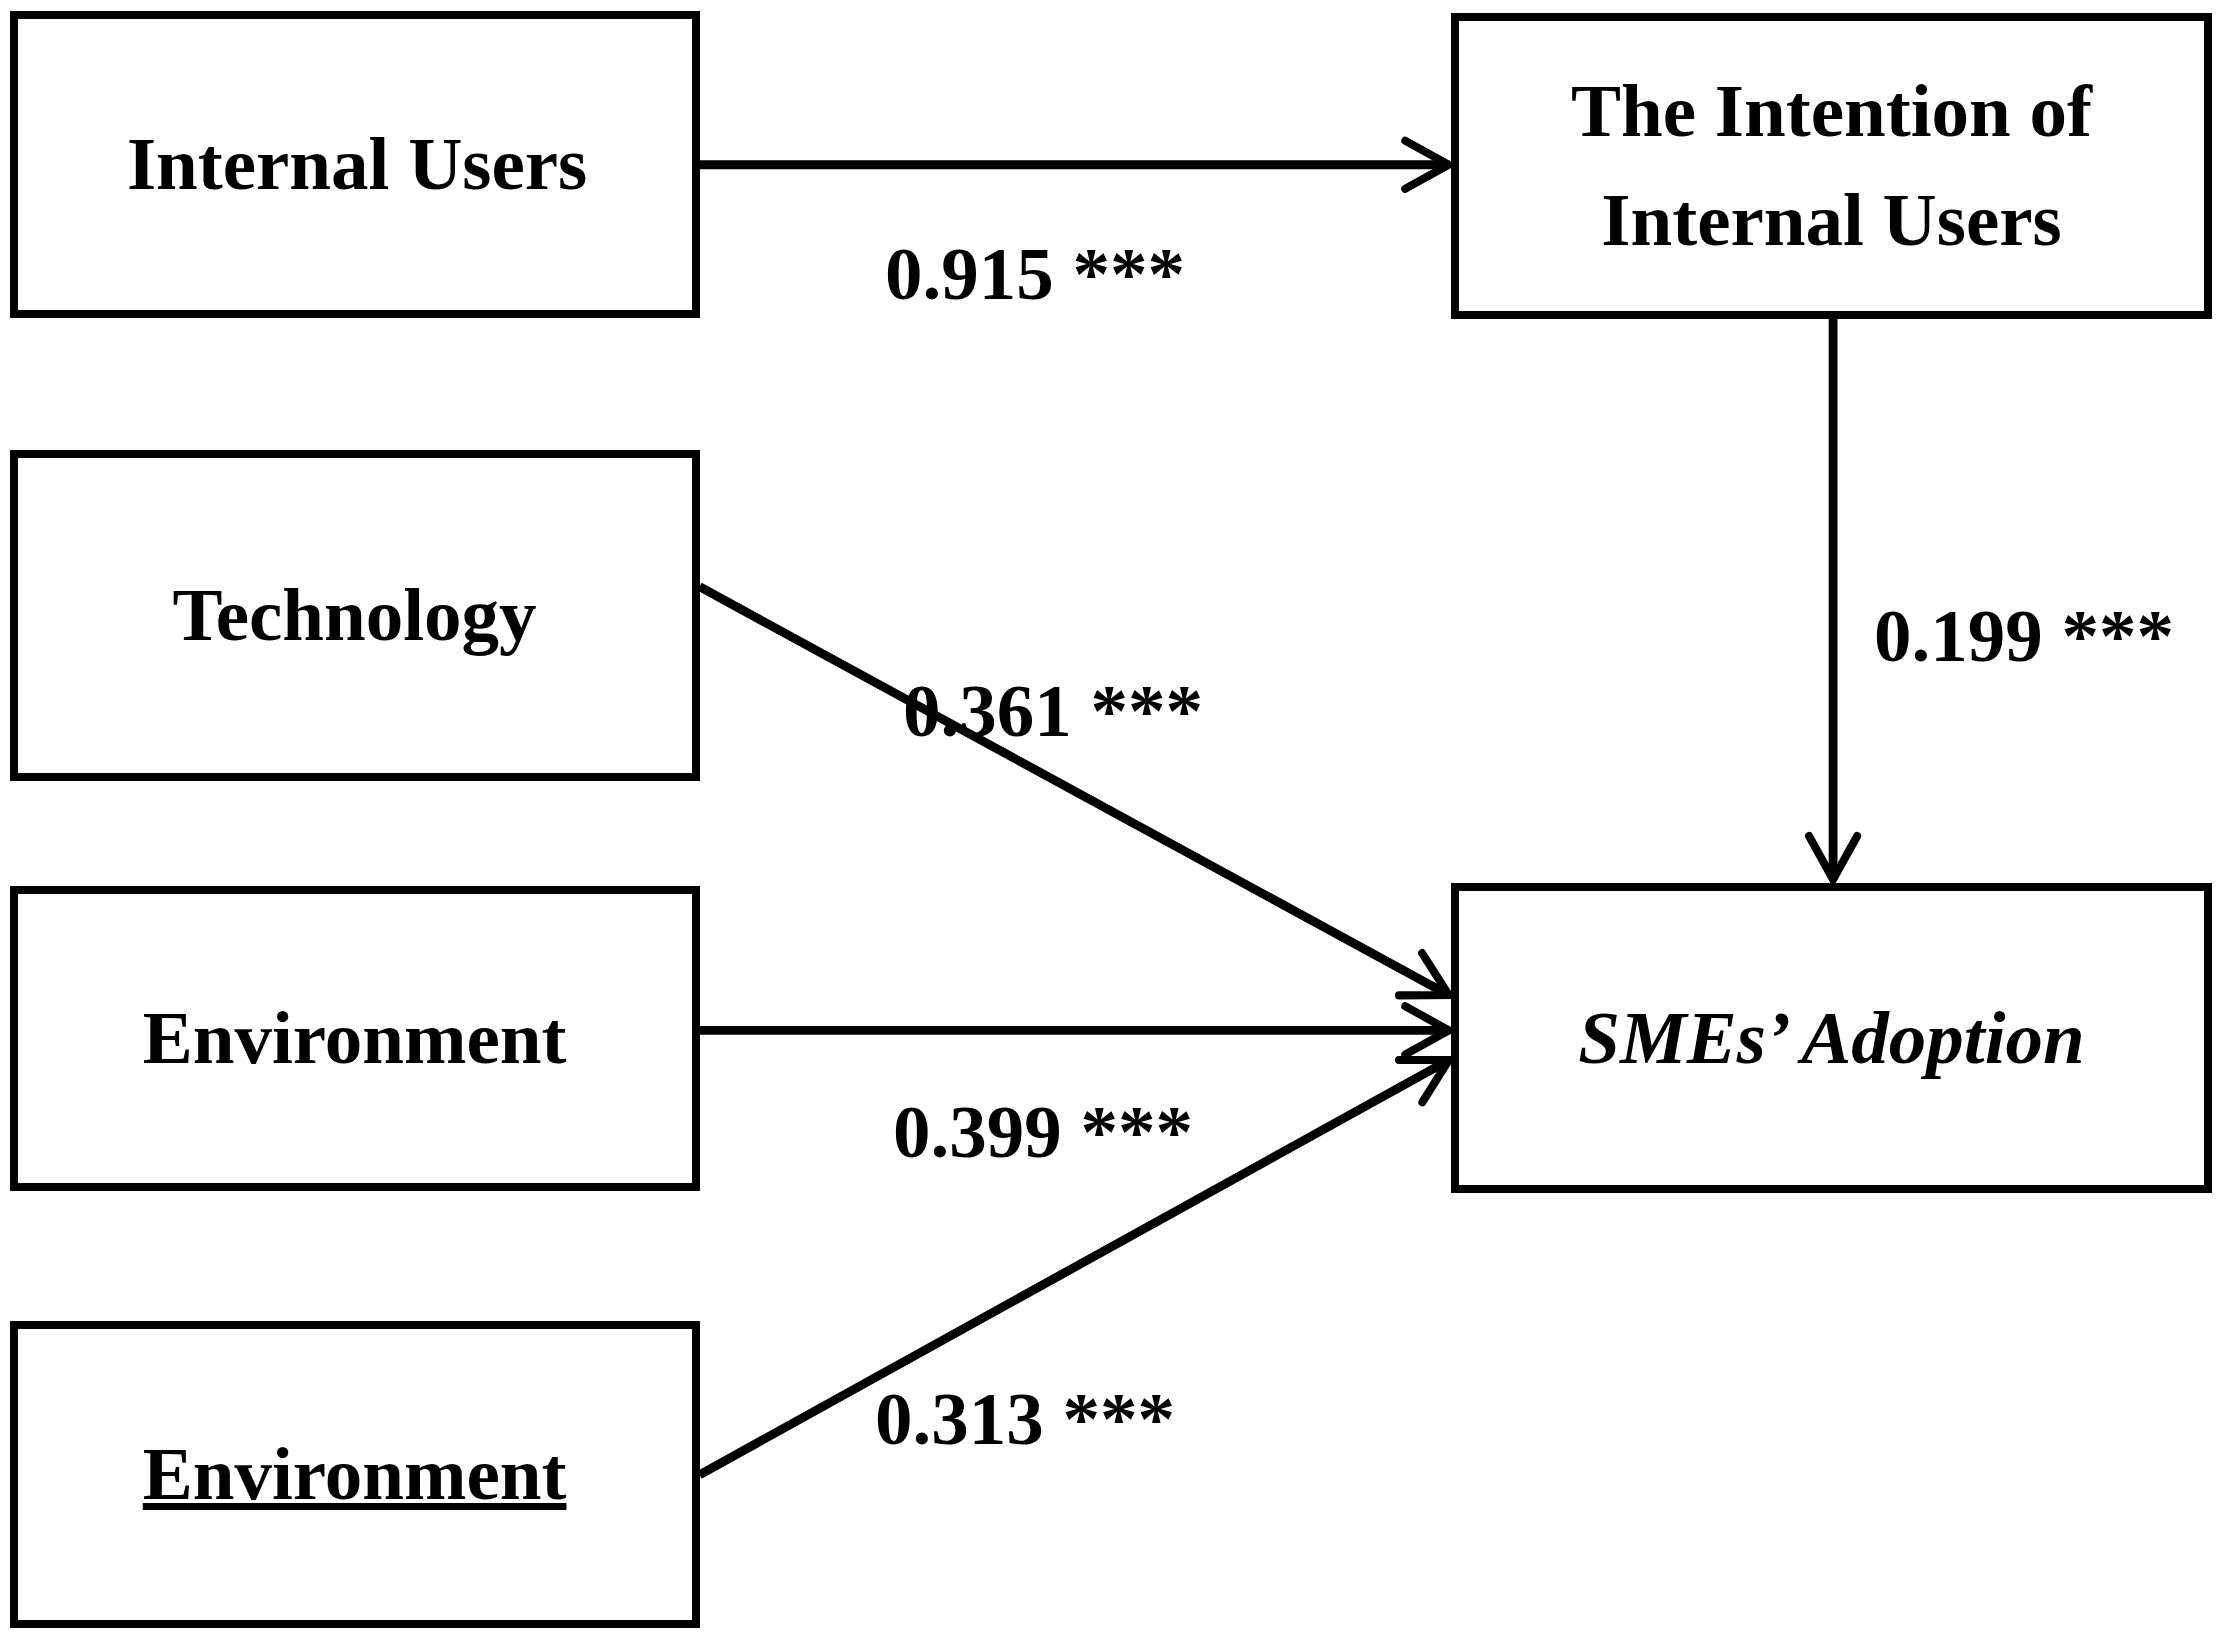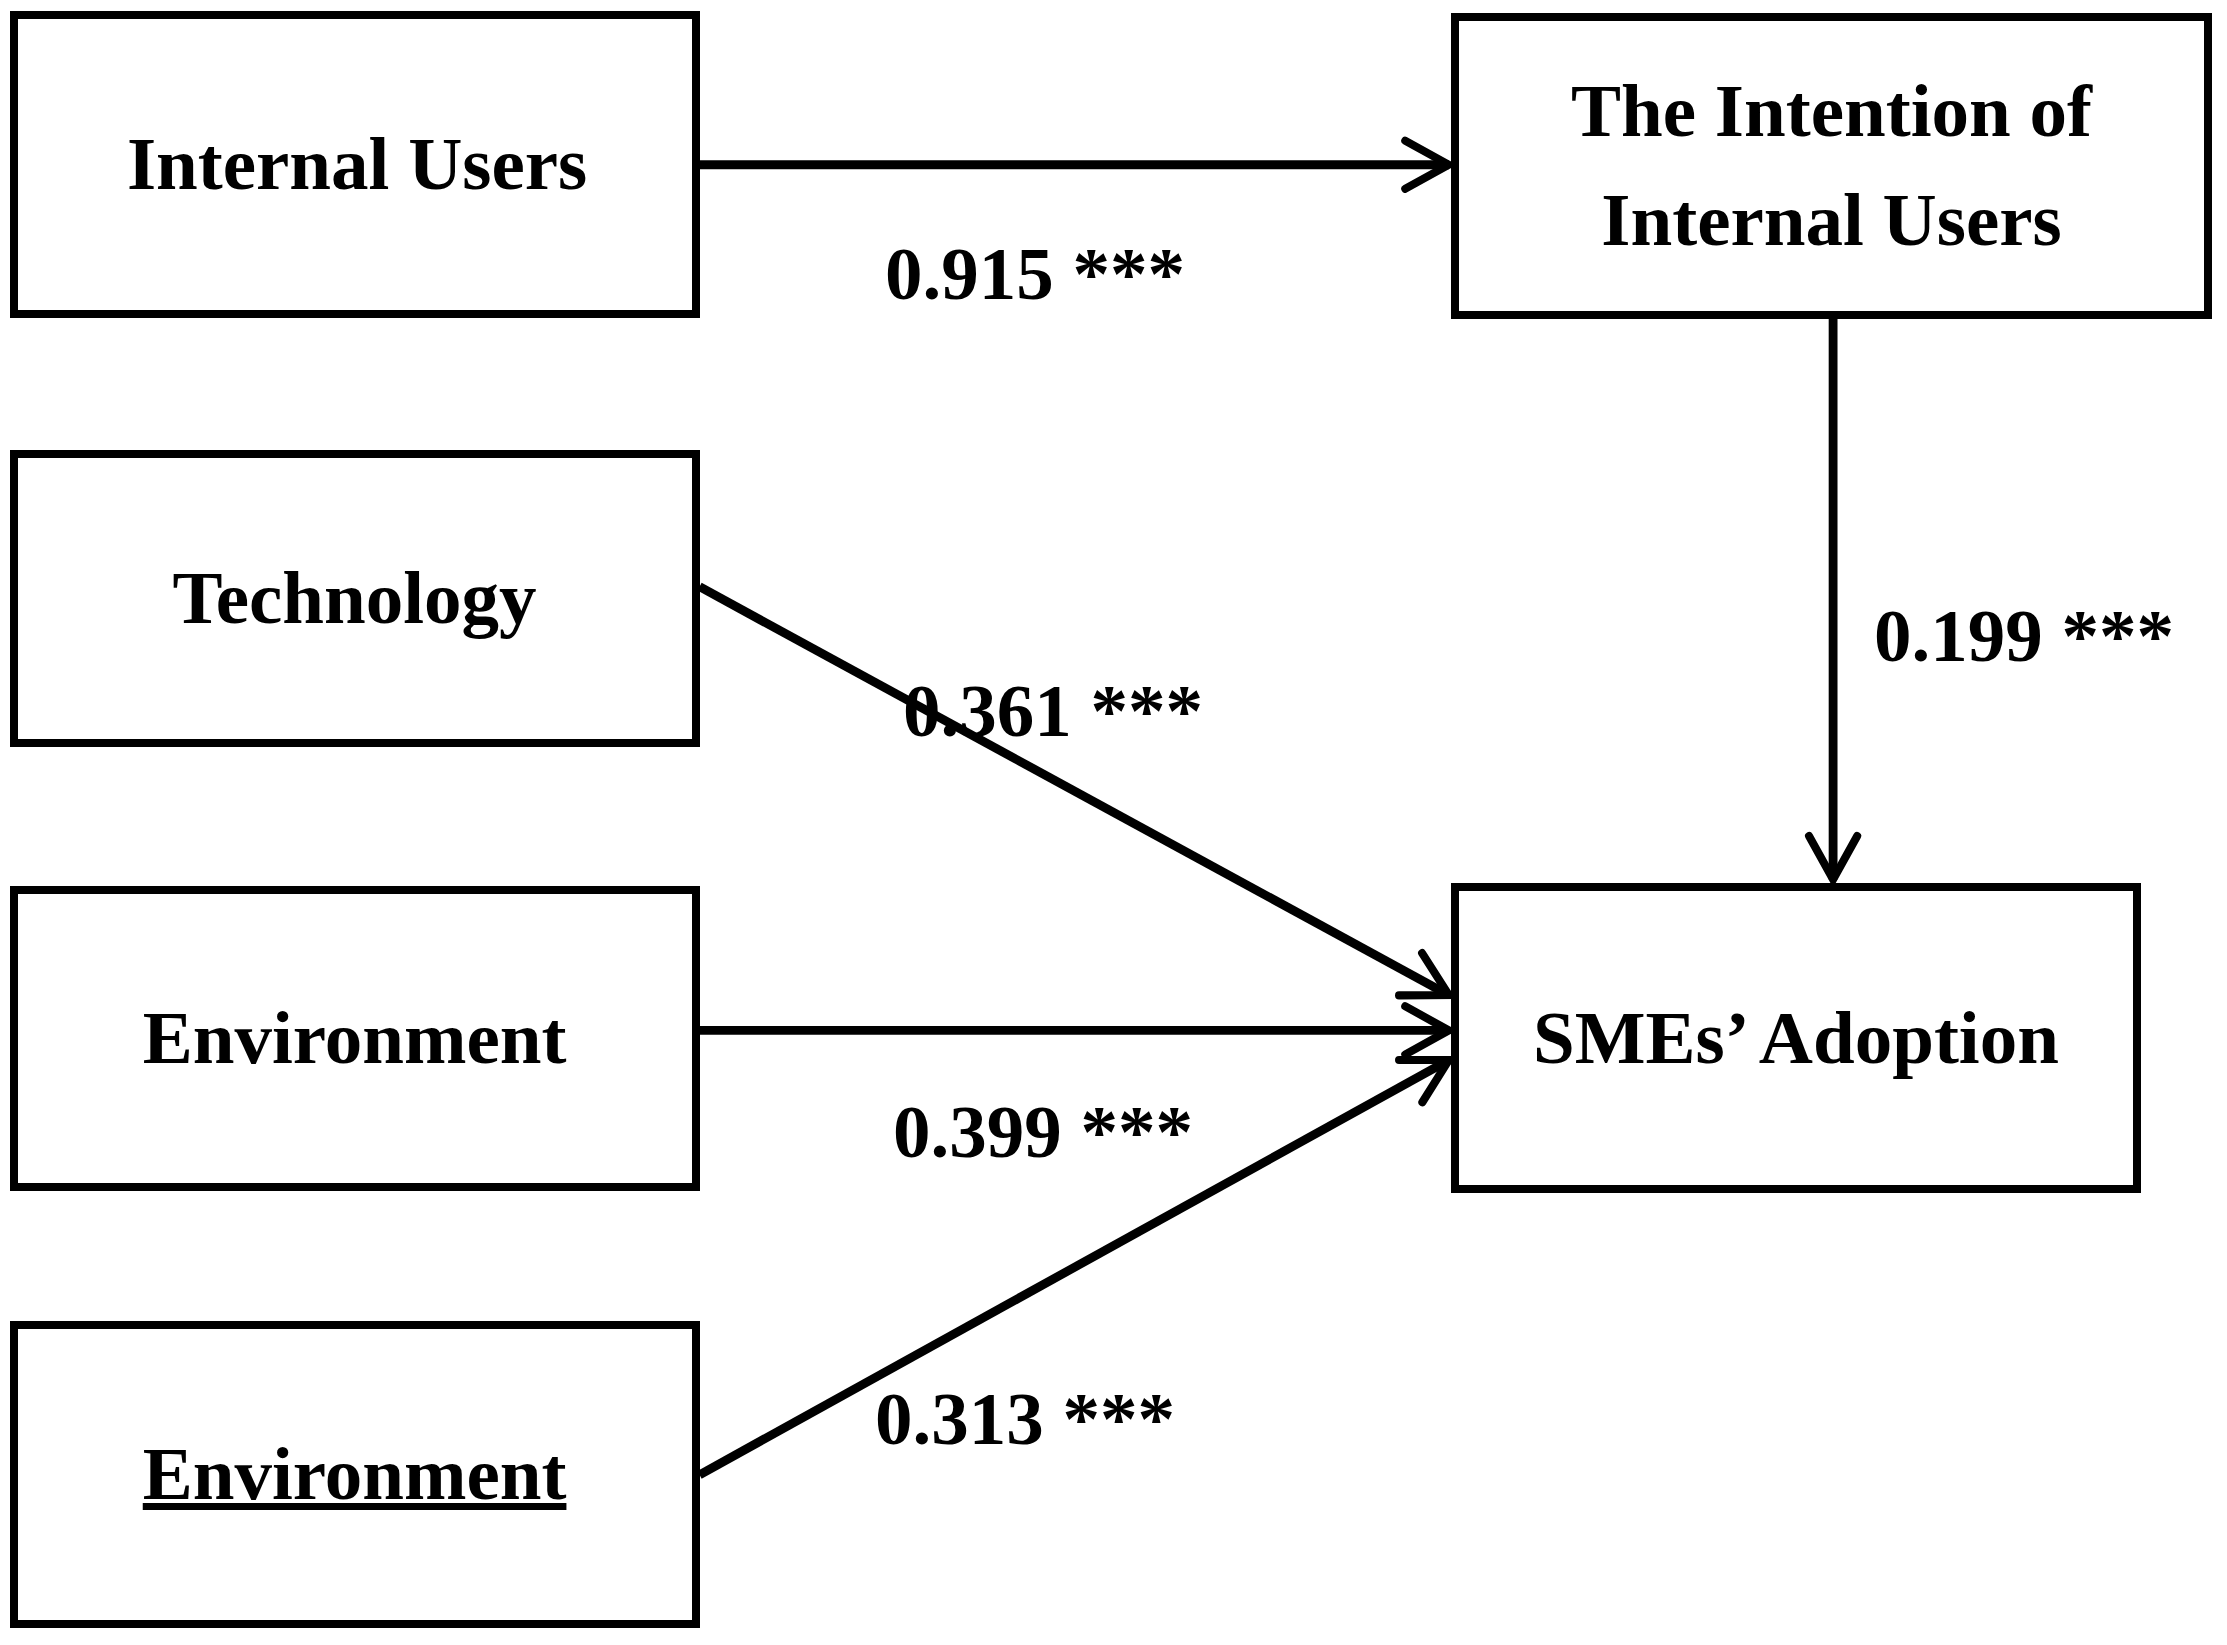--- a/index.html
+++ b/index.html
@@ -68,37 +68,37 @@
 
     <line x1="872" y1="1284" x2="1806" y2="1284" stroke="#000000" stroke-width="11" marker-end="url(#ah)"></line>
 
     <line x1="872" y1="1838" x2="1806" y2="1321" stroke="#000000" stroke-width="11" marker-end="url(#ah)"></line>
   </svg>
 
   <div class="node" style="left:9.6px; top:11.2px; width:690px; height:307px;padding-left:21px;">
     <span>Internal Users</span>
   </div>
 
-  <div class="node" style="left:9.6px; top:450px; width:690px; height:297px;">
+  <div class="node" style="left:9.6px; top:450px; width:690px; height:331px;">
     <span>Technology</span>
   </div>
 
   <div class="node" style="left:9.6px; top:886px; width:690px; height:305px;">
     <span>Environment</span>
   </div>
 
   <div class="node" style="left:9.6px; top:1321px; width:690px; height:307px;text-decoration:underline;">
     <span>Environment</span>
   </div>
 
   <div class="node" style="left:1451px; top:13px; width:761px; height:306px;">
     <span>The Intention of Internal Users</span>
   </div>
 
-  <div class="node" style="left:1451px; top:883px; width:690px; height:310px;">
+  <div class="node" style="left:1451px; top:883px; width:761px; height:310px;font-style:italic;">
     <span>SMEs’ Adoption</span>
   </div>
 
   <div class="coef" style="left:1035px; top:242px;">0.915 ***</div>
 
   <div class="coef" style="left:2024px; top:604px;">0.199 ***</div>
 
   <div class="coef" style="left:1053px; top:679px;">0.361 ***</div>
 
   <div class="coef" style="left:1043px; top:1100px;">0.399 ***</div>

